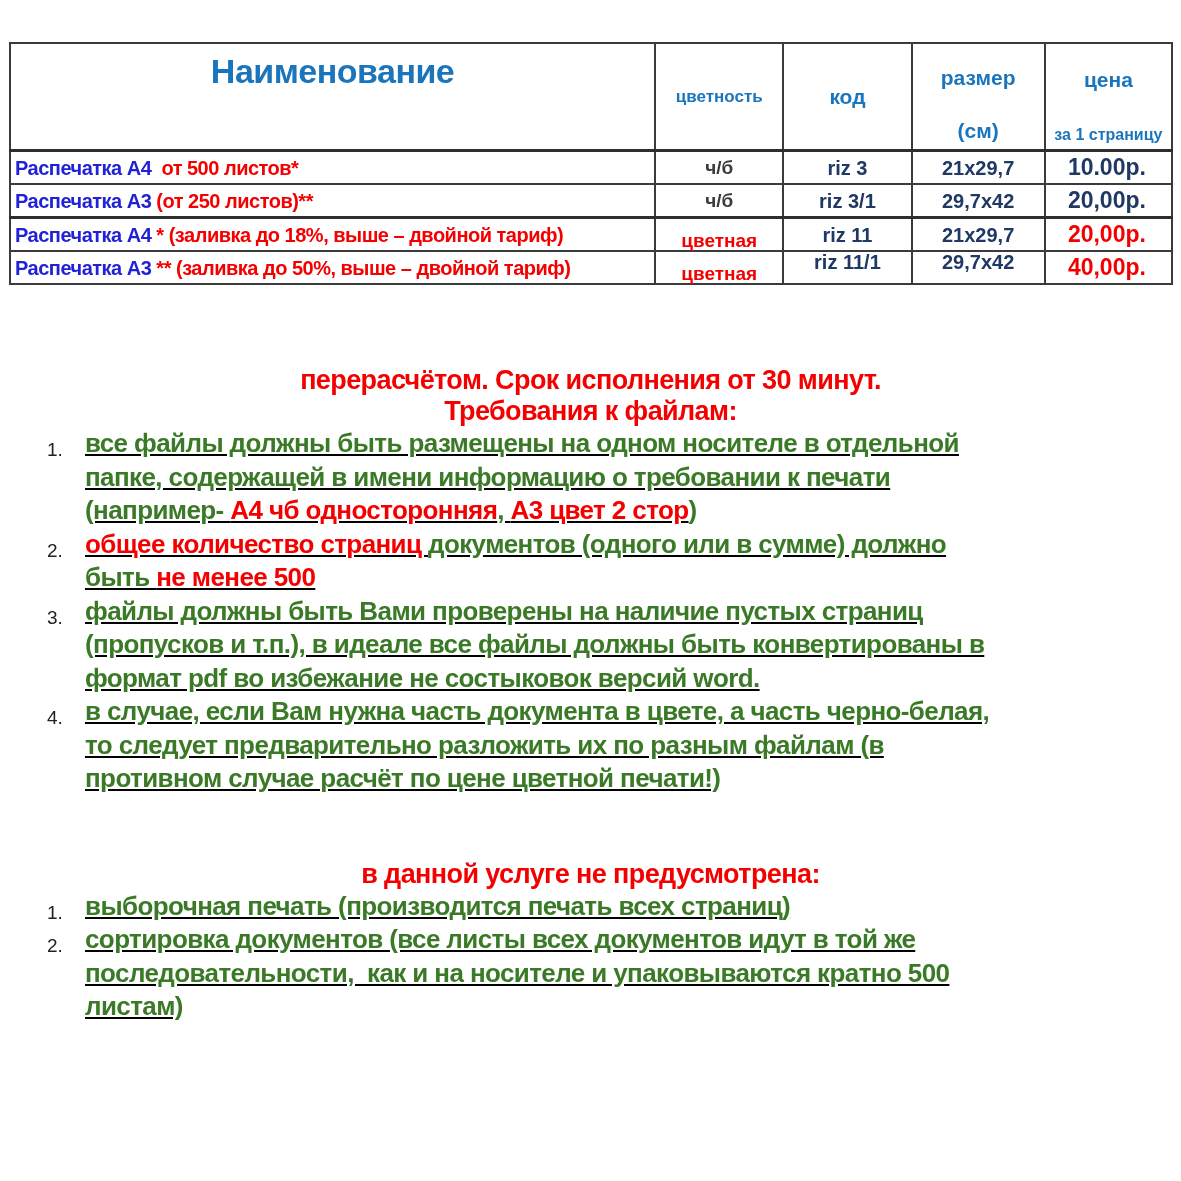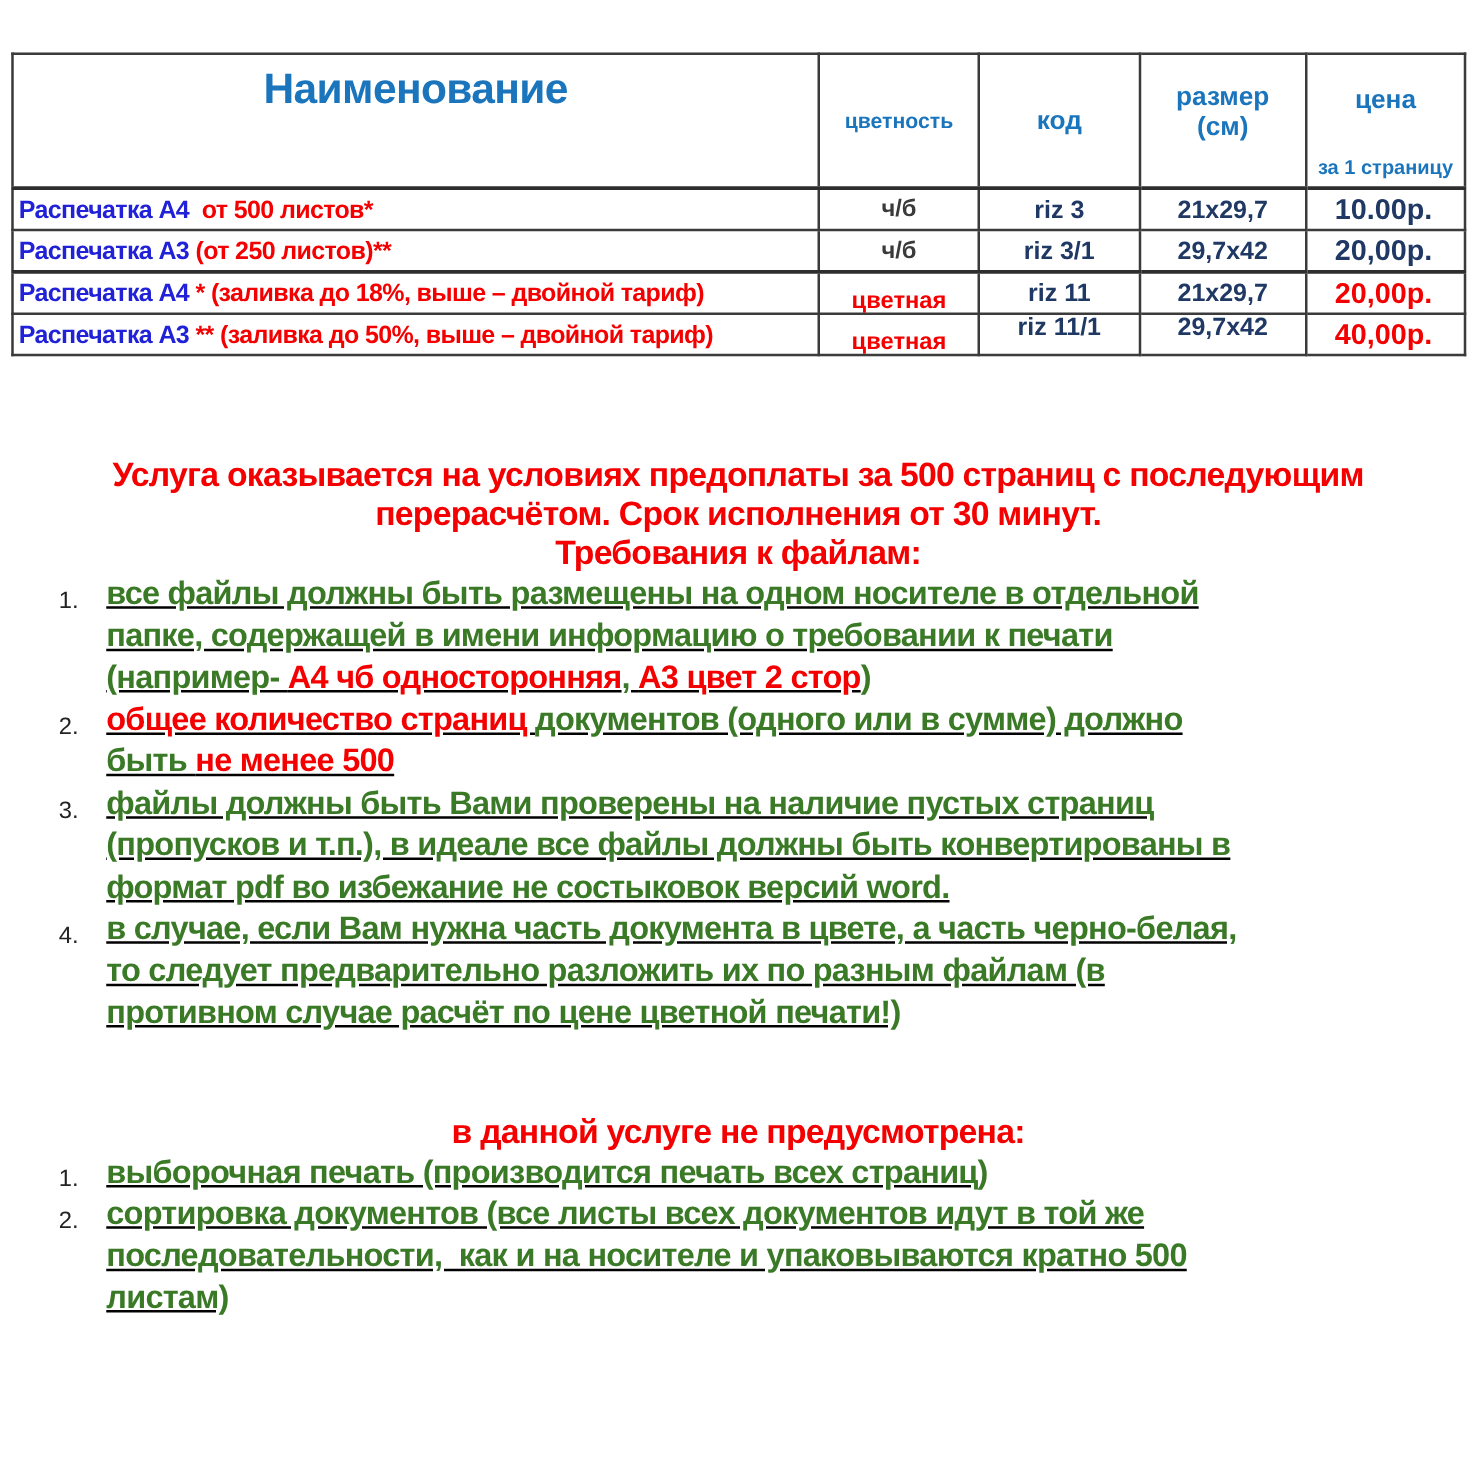--- a/index.html
+++ b/index.html
@@ -10,40 +10,40 @@
     font-family: "Liberation Sans", sans-serif;
   }
   .page { position: relative; width: 1181px; height: 1181px; background: #fff; }
 
   
   table.price-table {
     border-collapse: collapse;
     table-layout: fixed;
     width: 1164px;
     margin: 42px 0 0 9px;
-    background: #e5e5e5;
+    background: #0c4a6e;
   }
   .price-table th, .price-table td {
     border: 2px solid #3b3b3b;
     padding: 0;
     background: #fff;
     font-weight: 700;
   }
   .price-table thead th { border-bottom: 3px solid #2e2e2e; height: 105px; vertical-align: top; }
   .price-table tr.thick-bottom td { border-bottom: 3px solid #2e2e2e; }
   .price-table tbody td { height: 31px; vertical-align: middle; line-height: 1; }
 
   col.c1 { width: 644px; } col.c2 { width: 128px; } col.c3 { width: 128px; }
   col.c4 { width: 133px; } col.c5 { width: 127px; }
 
   .hwrap { height: 100%; display: flex; flex-direction: column; align-items: center; box-sizing: border-box; }
   .h-name  .hwrap { justify-content: flex-start; padding-top: 8px; }
   .h-color .hwrap { justify-content: center; }
   .h-code  .hwrap { justify-content: center; }
-  .h-size  .hwrap { padding: 22px 16px 6px; }
+  .h-size  .hwrap { justify-content: space-between; padding: 22px 16px 6px; }
   .h-price .hwrap { justify-content: space-between; padding: 24px 0 5px; }
 
   .hdr-blue { color: #1b75bc; }
   .t-title { font-size: 34px; letter-spacing: -0.5px; }
   .t-small { font-size: 17px; }
   .t-mid   { font-size: 21px; }
   .t-tiny  { font-size: 16px; }
 
   td.cell-name { text-align: left; padding-left: 4px; font-size: 20px; letter-spacing: -0.5px; white-space: pre; }
   .blue-name { color: #2121d8; }
@@ -159,21 +159,20 @@
         <td class="cell-name"><span class="blue-name">Распечатка А3</span><span class="red-text"> ** (заливка до 50%, выше – двойной тариф)</span></td>
         <td class="cell-color clr va-b">цветная</td>
         <td class="cell-code va-t">riz 11/1</td>
         <td class="cell-size va-t">29,7х42</td>
         <td class="cell-price redp">40,00р.</td>
       </tr>
     </tbody>
   </table>
 
   <div class="intro">
-    <div>Услуга оказывается на условиях предоплаты за 500 страниц с последующим</div>
     <div>перерасчётом. Срок исполнения от 30 минут.</div>
     <div>Требования к файлам:</div>
   </div>
 
   <ol class="doc-list req-list">
       <li><span class="seg-green">все файлы должны быть размещены на одном носителе в отдельной
 папке, содержащей в имени информацию о требовании к печати
 (например- </span><span class="seg-red">А4 чб односторонняя</span><span class="seg-green">, </span><span class="seg-red">А3 цвет 2 стор</span><span class="seg-green">)</span></li>
       <li><span class="seg-red">общее количество страниц </span><span class="seg-green">документов (одного или в сумме) должно
 быть </span><span class="seg-red">не менее 500</span></li>

